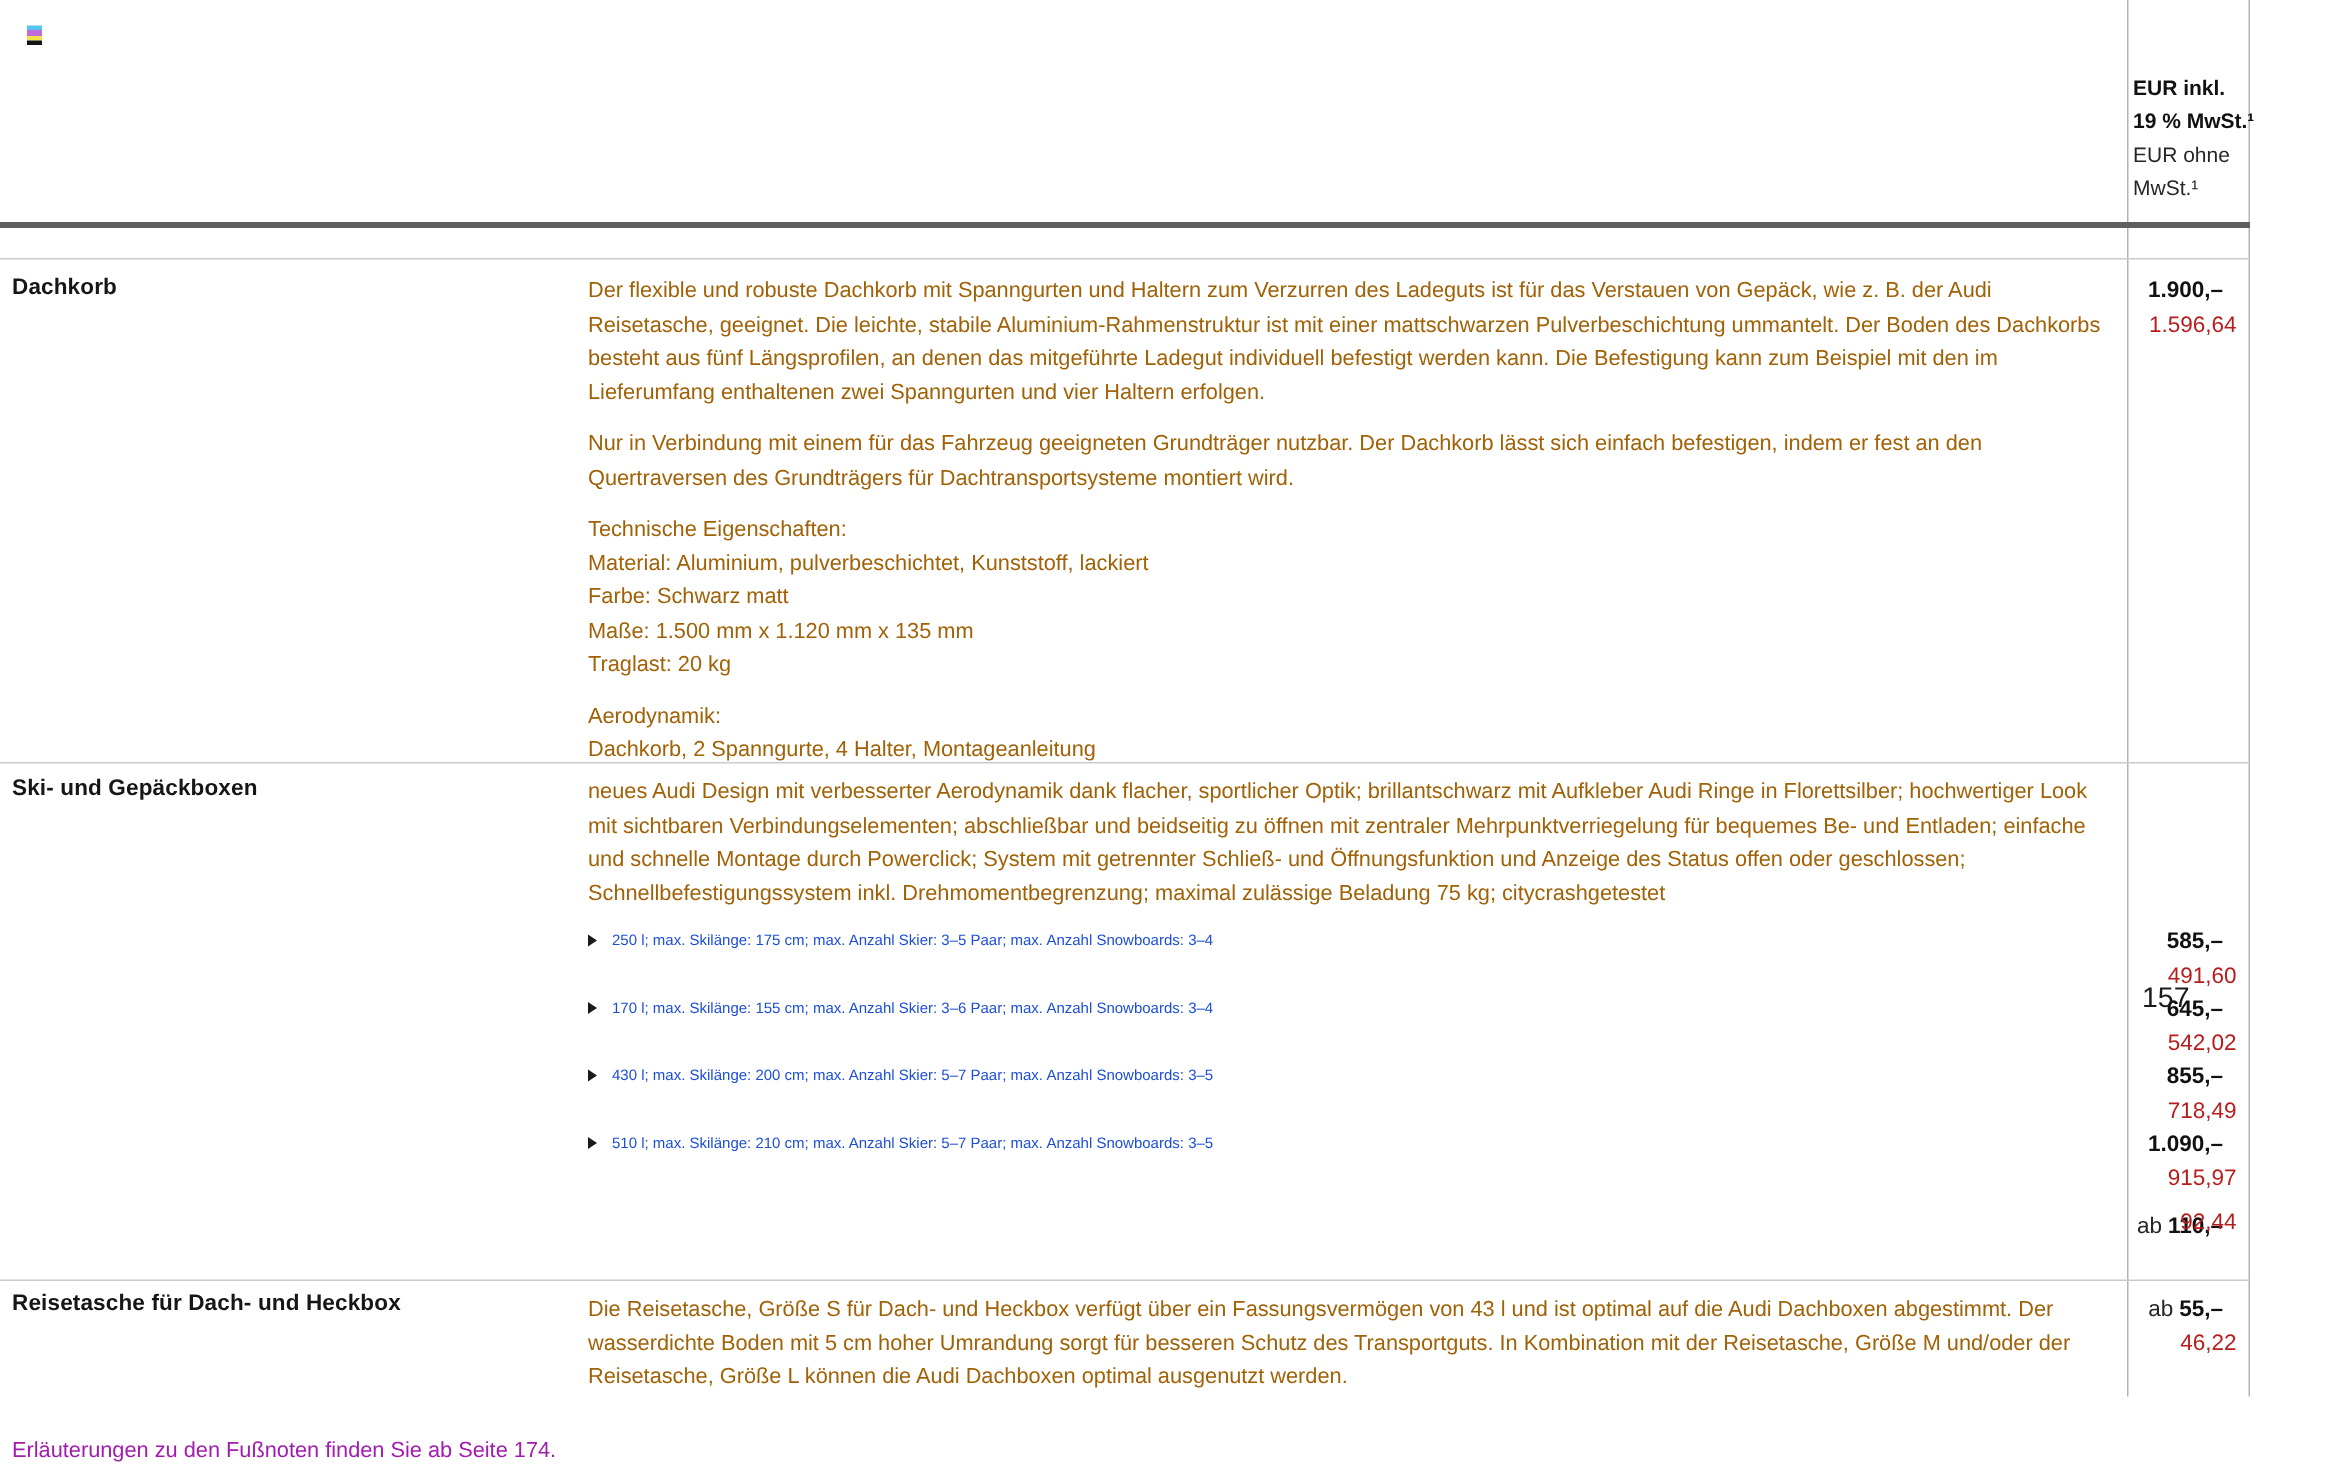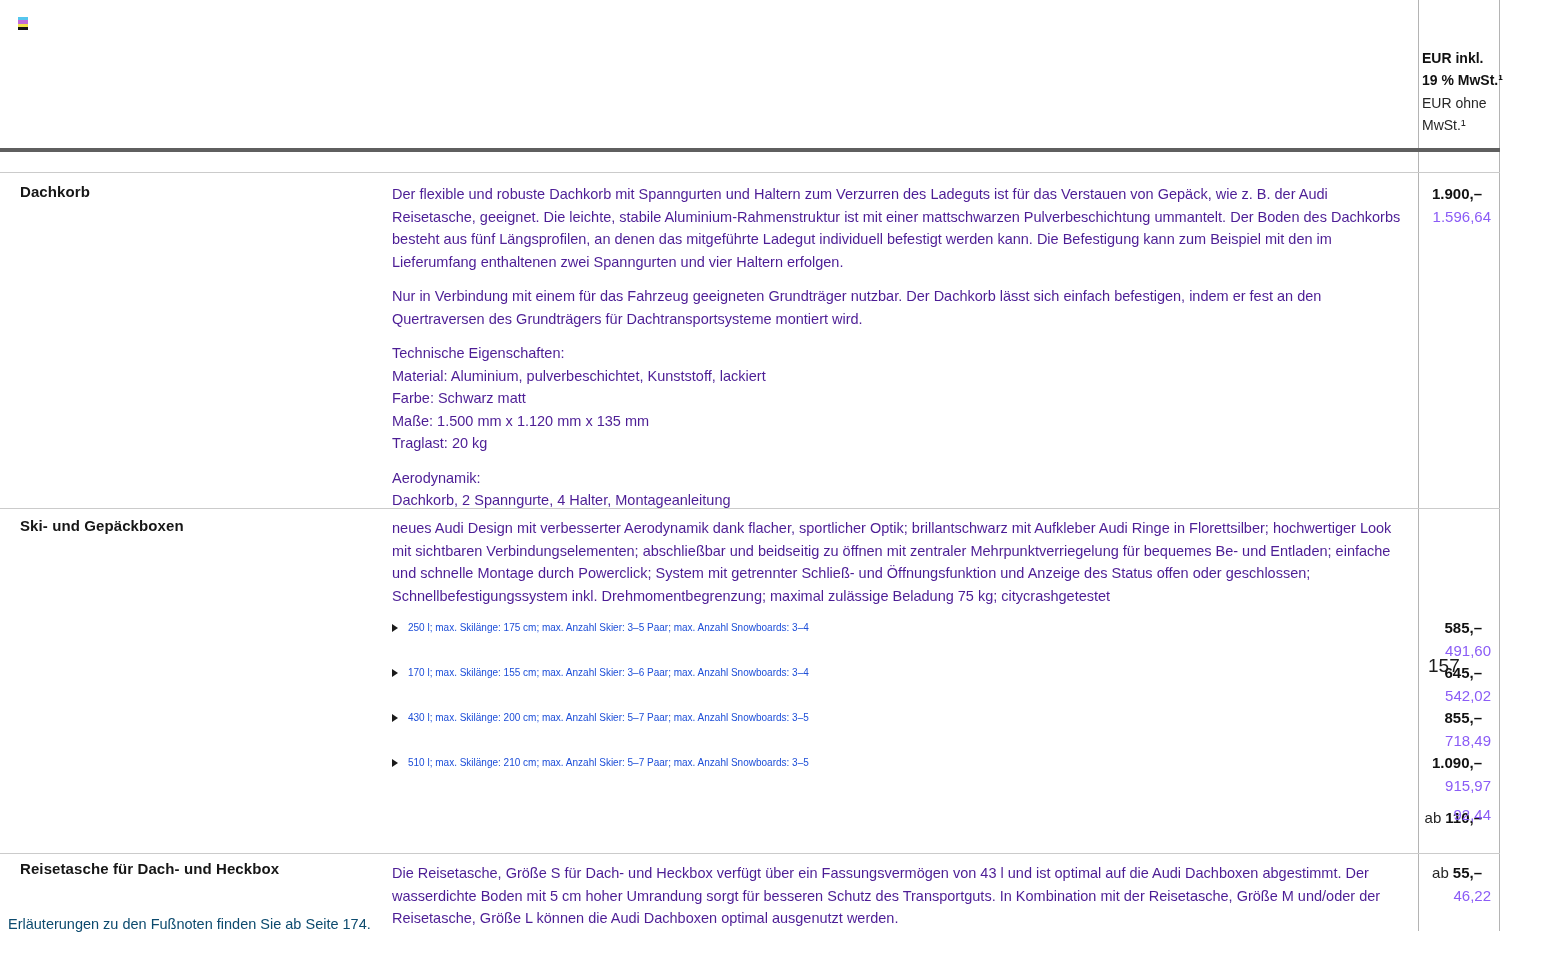--- a/index.html
+++ b/index.html
@@ -13,39 +13,39 @@
 
   
   .regmark{position:absolute;left:18px;top:17px;width:10px;}
   .regmark div{height:3.25px;}
 
   
   .price-header{position:absolute;left:1422px;top:47px;width:76px;font-size:14px;line-height:22.4px;white-space:nowrap;color:#262626;}
   .price-header .b{font-weight:bold;color:#111;}
 
   
-  .row-title{position:absolute;left:20px;font-size:15px;font-weight:bold;color:#161616;letter-spacing:.1px;}
+  .row-title{position:absolute;left:8px;font-size:15px;font-weight:bold;color:#161616;letter-spacing:.1px;}
 
   
-  .desc{position:absolute;left:392px;width:1016px;font-size:14.5px;line-height:22.5px;color:#4c1d95;}
+  .desc{position:absolute;left:392px;width:1016px;font-size:14.5px;line-height:22.5px;color:#a16207;}
   .desc p{margin:0 0 12px 0;}
   .desc p:last-child{margin-bottom:0;}
 
   
   .bullet{position:absolute;left:392px;width:1016px;font-size:10px;line-height:22.5px;color:#1d4ed8;}
   .tri{display:inline-block;width:0;height:0;border-left:6px solid #1a1a1a;border-top:4.5px solid transparent;border-bottom:4.5px solid transparent;margin-right:10px;position:relative;top:0.5px;}
 
   
-  .price{position:absolute;left:1418px;width:82px;font-size:15px;line-height:22.5px;text-align:right;box-sizing:border-box;color:#8b5cf6;}
+  .price{position:absolute;left:1418px;width:82px;font-size:15px;line-height:22.5px;text-align:right;box-sizing:border-box;color:#b91c1c;}
   .price.gross{font-weight:bold;color:#111;padding-right:18px;}
   .price.net{padding-right:9px;}
   .price .ab{font-weight:normal;color:#262626;margin-right:4px;}
 
   .page-number{position:absolute;left:1428px;top:655px;font-size:19px;color:#1b1b1b;}
-  .footer{position:absolute;left:8px;top:916px;font-size:14.5px;color:#0c4a6e;}
+  .footer{position:absolute;left:8px;top:959px;font-size:14.5px;color:#a21caf;}
 </style>
 </head>
 <body>
 
 <div class="page">
 
   <div class="regmark">
     <div style="background: rgb(86, 198, 238);"></div>
     <div style="background: rgb(192, 107, 217);"></div>
     <div style="background: rgb(242, 226, 74);"></div>

